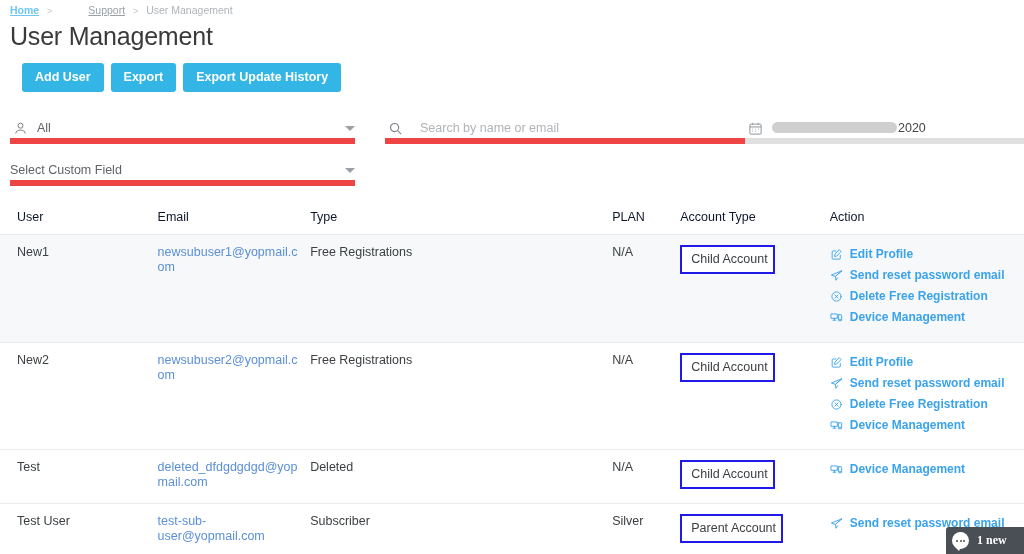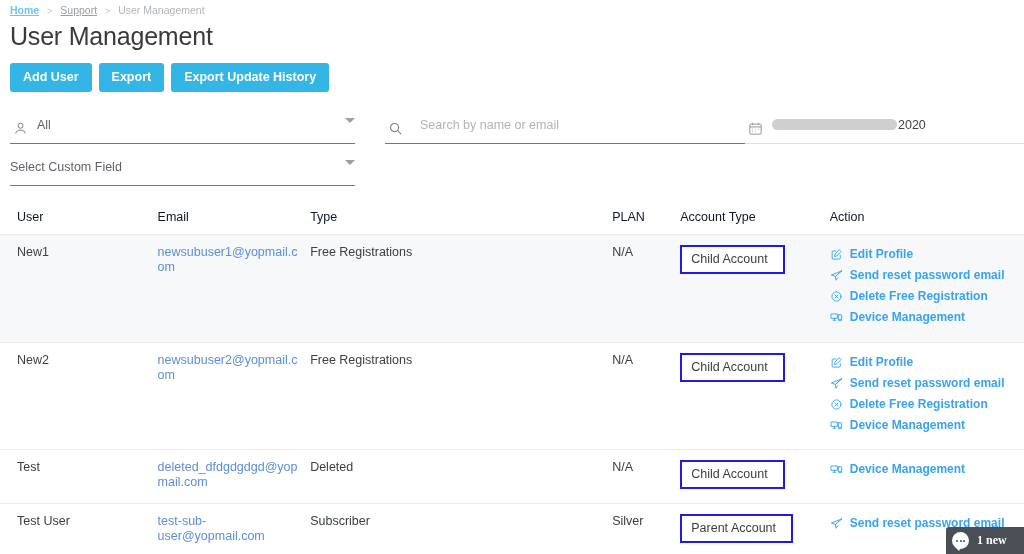--- a/index.html
+++ b/index.html
@@ -16,36 +16,36 @@
 
   
   .breadcrumb {
     padding: 3px 0 0 10px;
     font-size: 10.5px;
     line-height: 14px;
     white-space: nowrap;
   }
   .breadcrumb .crumb-home { color: #6ec6f0; font-weight: bold; }
   .breadcrumb .crumb-sep { color: #c3c7cb; margin: 0 5px; font-size: 9px; }
-  .breadcrumb .crumb-mid { color: #9aa0a6; }
+  .breadcrumb .crumb-mid { color: #9aa0a6; margin-left: 28px; }
   .breadcrumb .crumb-current { color: #b0b5ba; }
 
   
   .page-title {
     font-size: 25px;
     font-weight: 400;
     color: #3a3a3a;
     padding: 2px 0 0 10px;
     line-height: 32px;
     letter-spacing: -0.2px;
   }
 
   
   .btn-row {
-    padding: 11px 0 0 10px;
+    padding: 11px 0 0 22px;
     display: flex;
     gap: 7px;
   }
   .btn {
     background: #33b5e5;
     color: #ffffff;
     border: none;
     border-radius: 3px;
     font-family: "Liberation Sans", sans-serif;
     font-size: 12.5px;
@@ -58,22 +58,22 @@
 
   
   .filters {
     position: relative;
     margin-top: 20px;
     height: 90px;
   }
   .field {
     position: absolute;
     display: flex;
-    align-items: flex-start;
-    border-bottom: 1px solid #ef4444;
+    align-items: center;
+    border-bottom: 6px solid #ef4444;
     height: 26px;
   }
   .field .lead-icon {
     width: 20px;
     height: 20px;
     flex: 0 0 20px;
     display: flex;
     align-items: center;
     justify-content: center;
     margin-right: 7px;
@@ -156,21 +156,21 @@
   .col-plan    { width: 67px; }
   .col-acct    { width: 147px; }
   .col-action  { width: 191px; }
 
   .table tr.shade td { background: #f7f8f9; }
   .email-link { color: #5b8fd6; text-decoration: none; }
 
   .acct-box {
     display: inline-block;
     border: 2px solid #2019e8;
-    padding: 5px 15px 6px 9px;
+    padding: 5px 5px 6px 9px;
     font-size: 12.5px;
     color: #3c4043;
     background: #ffffff;
     line-height: 14px;
     white-space: nowrap;
   }
 
   .actions { display: flex; flex-direction: column; gap: 3px; }
   .action-link {
     display: flex;

